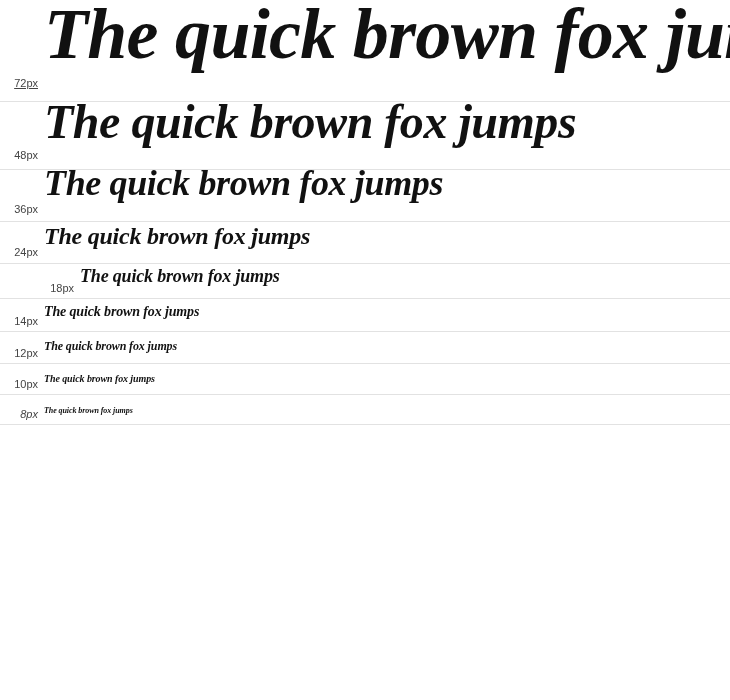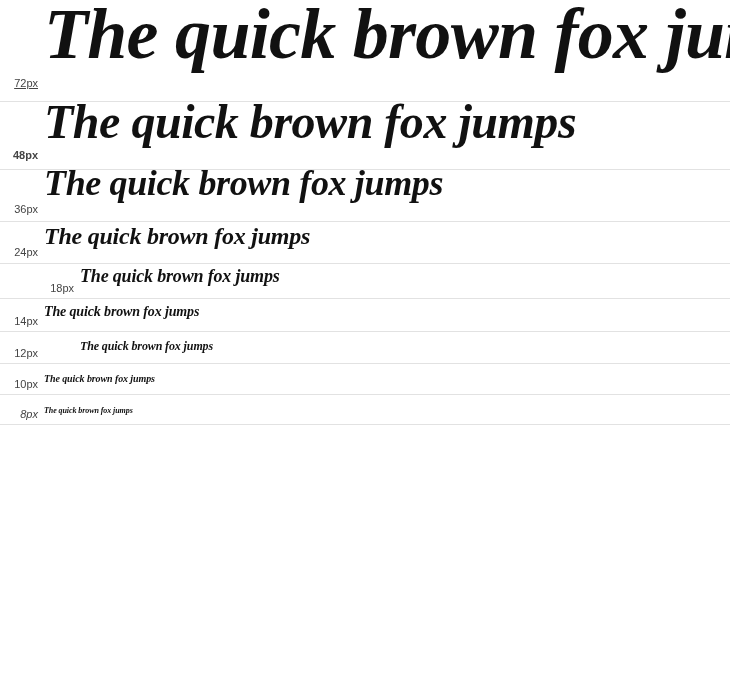--- a/index.html
+++ b/index.html
@@ -54,40 +54,40 @@
 </style>
 </head>
 <body>
 
 <div id="specimen">
     <div class="size-row" style="height: 102px; border-bottom-color: rgb(226, 226, 226);">
       <div class="size-label" style="color: rgb(68, 68, 68); padding-bottom: 12px; text-decoration: underline;">72px</div>
       <div class="sample" style="font-size: 72px; line-height: 75.6px; color: rgb(17, 17, 17); padding-bottom: 28px;">The quick brown fox jumps</div>
     </div>
     <div class="size-row" style="height: 68px; border-bottom-color: rgb(226, 226, 226);">
-      <div class="size-label" style="color: rgb(68, 68, 68); padding-bottom: 8px; font-weight: bold;">48px</div>
+      <div class="size-label" style="color: rgb(68, 68, 68); padding-bottom: 8px;">48px</div>
       <div class="sample" style="font-size: 48px; line-height: 50.4px; color: rgb(17, 17, 17); padding-bottom: 22px;">The quick brown fox jumps</div>
     </div>
     <div class="size-row" style="height: 52px; border-bottom-color: rgb(226, 226, 226);">
       <div class="size-label" style="color: rgb(68, 68, 68); padding-bottom: 6px;">36px</div>
       <div class="sample" style="font-size: 36px; line-height: 37.8px; color: rgb(17, 17, 17); padding-bottom: 18px;">The quick brown fox jumps</div>
     </div>
     <div class="size-row" style="height: 42px; border-bottom-color: rgb(226, 226, 226);">
       <div class="size-label" style="color: rgb(68, 68, 68); padding-bottom: 5px;">24px</div>
       <div class="sample" style="font-size: 24px; line-height: 25.2px; color: rgb(17, 17, 17); padding-bottom: 14px;">The quick brown fox jumps</div>
     </div>
     <div class="size-row" style="height: 35px; border-bottom-color: rgb(226, 226, 226); padding-left: 36px;">
       <div class="size-label" style="color: rgb(68, 68, 68); padding-bottom: 4px;">18px</div>
       <div class="sample" style="font-size: 18px; line-height: 18.9px; color: rgb(17, 17, 17); padding-bottom: 12px;">The quick brown fox jumps</div>
     </div>
     <div class="size-row" style="height: 33px; border-bottom-color: rgb(226, 226, 226);">
       <div class="size-label" style="color: rgb(68, 68, 68); padding-bottom: 4px;">14px</div>
       <div class="sample" style="font-size: 14px; line-height: 14.7px; color: rgb(17, 17, 17); padding-bottom: 11px;">The quick brown fox jumps</div>
     </div>
-    <div class="size-row" style="height: 32px; border-bottom-color: rgb(226, 226, 226); gap: 36px;">
+    <div class="size-row" style="height: 32px; border-bottom-color: rgb(226, 226, 226);">
       <div class="size-label" style="color: rgb(68, 68, 68); padding-bottom: 4px;">12px</div>
       <div class="sample" style="font-size: 12px; line-height: 12.6px; color: rgb(17, 17, 17); padding-bottom: 10px;">The quick brown fox jumps</div>
     </div>
     <div class="size-row" style="height: 31px; border-bottom-color: rgb(226, 226, 226);">
       <div class="size-label" style="color: rgb(68, 68, 68); padding-bottom: 4px;">10px</div>
       <div class="sample" style="font-size: 10px; line-height: 10.5px; color: rgb(17, 17, 17); padding-bottom: 10px;">The quick brown fox jumps</div>
     </div>
     <div class="size-row" style="height: 30px; border-bottom-color: rgb(226, 226, 226);">
       <div class="size-label" style="color: rgb(68, 68, 68); padding-bottom: 4px; font-style: italic;">8px</div>
       <div class="sample" style="font-size: 8px; line-height: 8.4px; color: rgb(17, 17, 17); padding-bottom: 9px;">The quick brown fox jumps</div>

